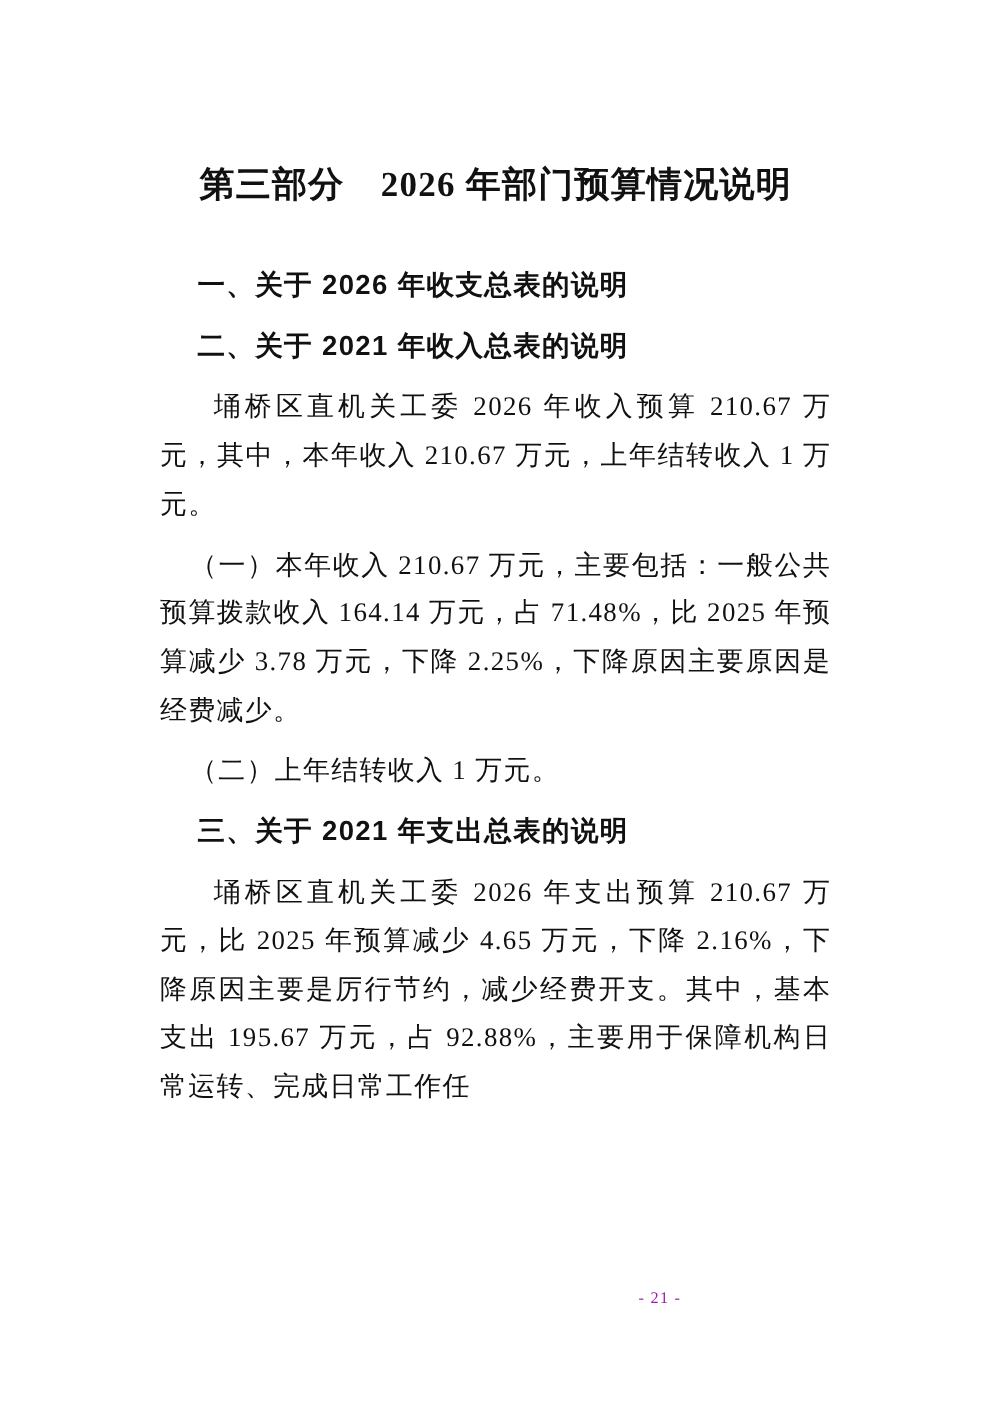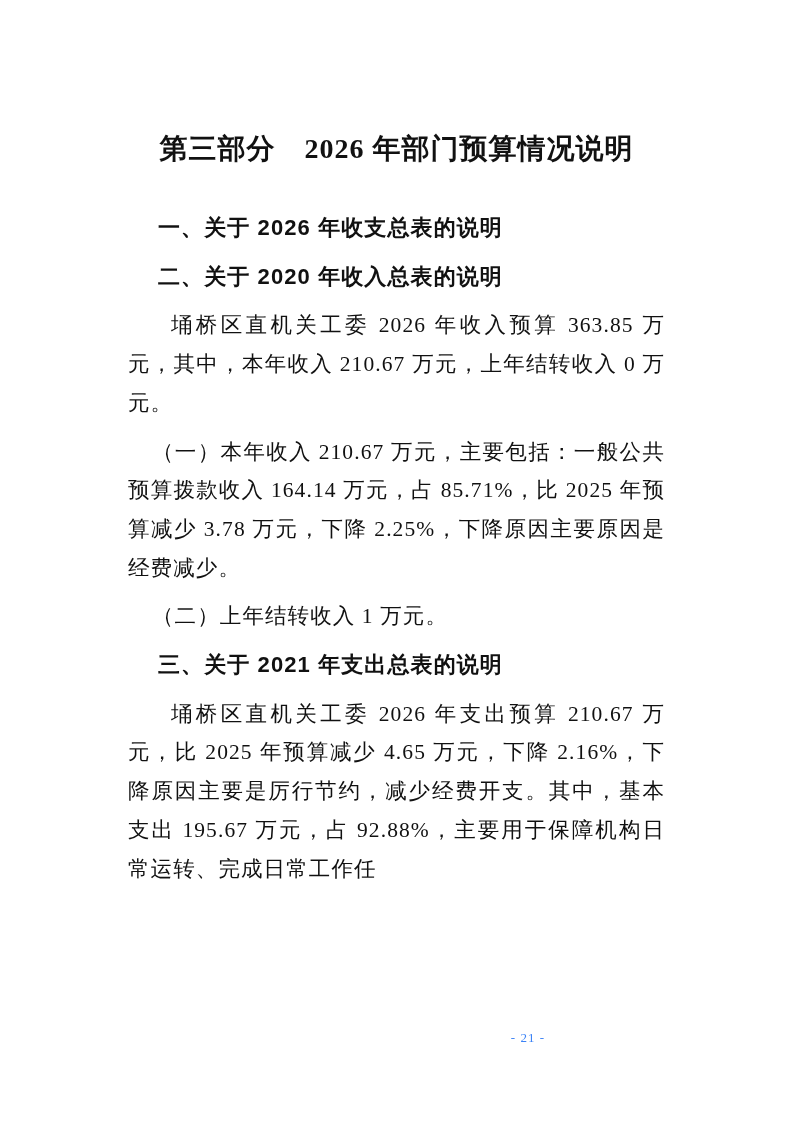--- a/index.html
+++ b/index.html
@@ -57,39 +57,39 @@
     text-indent: 24px;
   }
   .page-number {
     position: absolute;
     top: 1030px;
     right: 119px;
     font-family: "Liberation Serif", "DejaVu Serif", serif;
     font-size: 13px;
     line-height: 16px;
     letter-spacing: 1px;
-    color: #3b82f6;
+    color: #a21caf;
   }
 </style>
 </head>
 <body>
 
 <div class="page">
   <div class="content">
 
     <h1 class="doc-title">第三部分　2026 年部门预算情况说明</h1>
 
     <p class="para heading first">一、关于 2026 年收支总表的说明</p>
 
 
-    <p class="para heading">二、关于 2020 年收入总表的说明</p>
+    <p class="para heading">二、关于 2021 年收入总表的说明</p>
 
-    <p class="para body">埇桥区直机关工委 2026 年收入预算 363.85 万元，其中，本年收入 210.67 万元，上年结转收入 0 万元。</p>
+    <p class="para body">埇桥区直机关工委 2026 年收入预算 210.67 万元，其中，本年收入 210.67 万元，上年结转收入 1 万元。</p>
 
-    <p class="para body sub">（一）本年收入 210.67 万元，主要包括：一般公共预算拨款收入 164.14 万元，占 85.71%，比 2025 年预算减少 3.78 万元，下降 2.25%，下降原因主要原因是经费减少。</p>
+    <p class="para body sub">（一）本年收入 210.67 万元，主要包括：一般公共预算拨款收入 164.14 万元，占 71.48%，比 2025 年预算减少 3.78 万元，下降 2.25%，下降原因主要原因是经费减少。</p>
 
     <p class="para body sub">（二）上年结转收入 1 万元。</p>
 
     <p class="para heading">三、关于 2021 年支出总表的说明</p>
 
     <p class="para body">埇桥区直机关工委 2026 年支出预算 210.67 万元，比 2025 年预算减少 4.65 万元，下降 2.16%，下降原因主要是厉行节约，减少经费开支。其中，基本支出 195.67 万元，占 92.88%，主要用于保障机构日常运转、完成日常工作任</p>
 
   </div>
 
   <div class="page-number">- 21 -</div>

